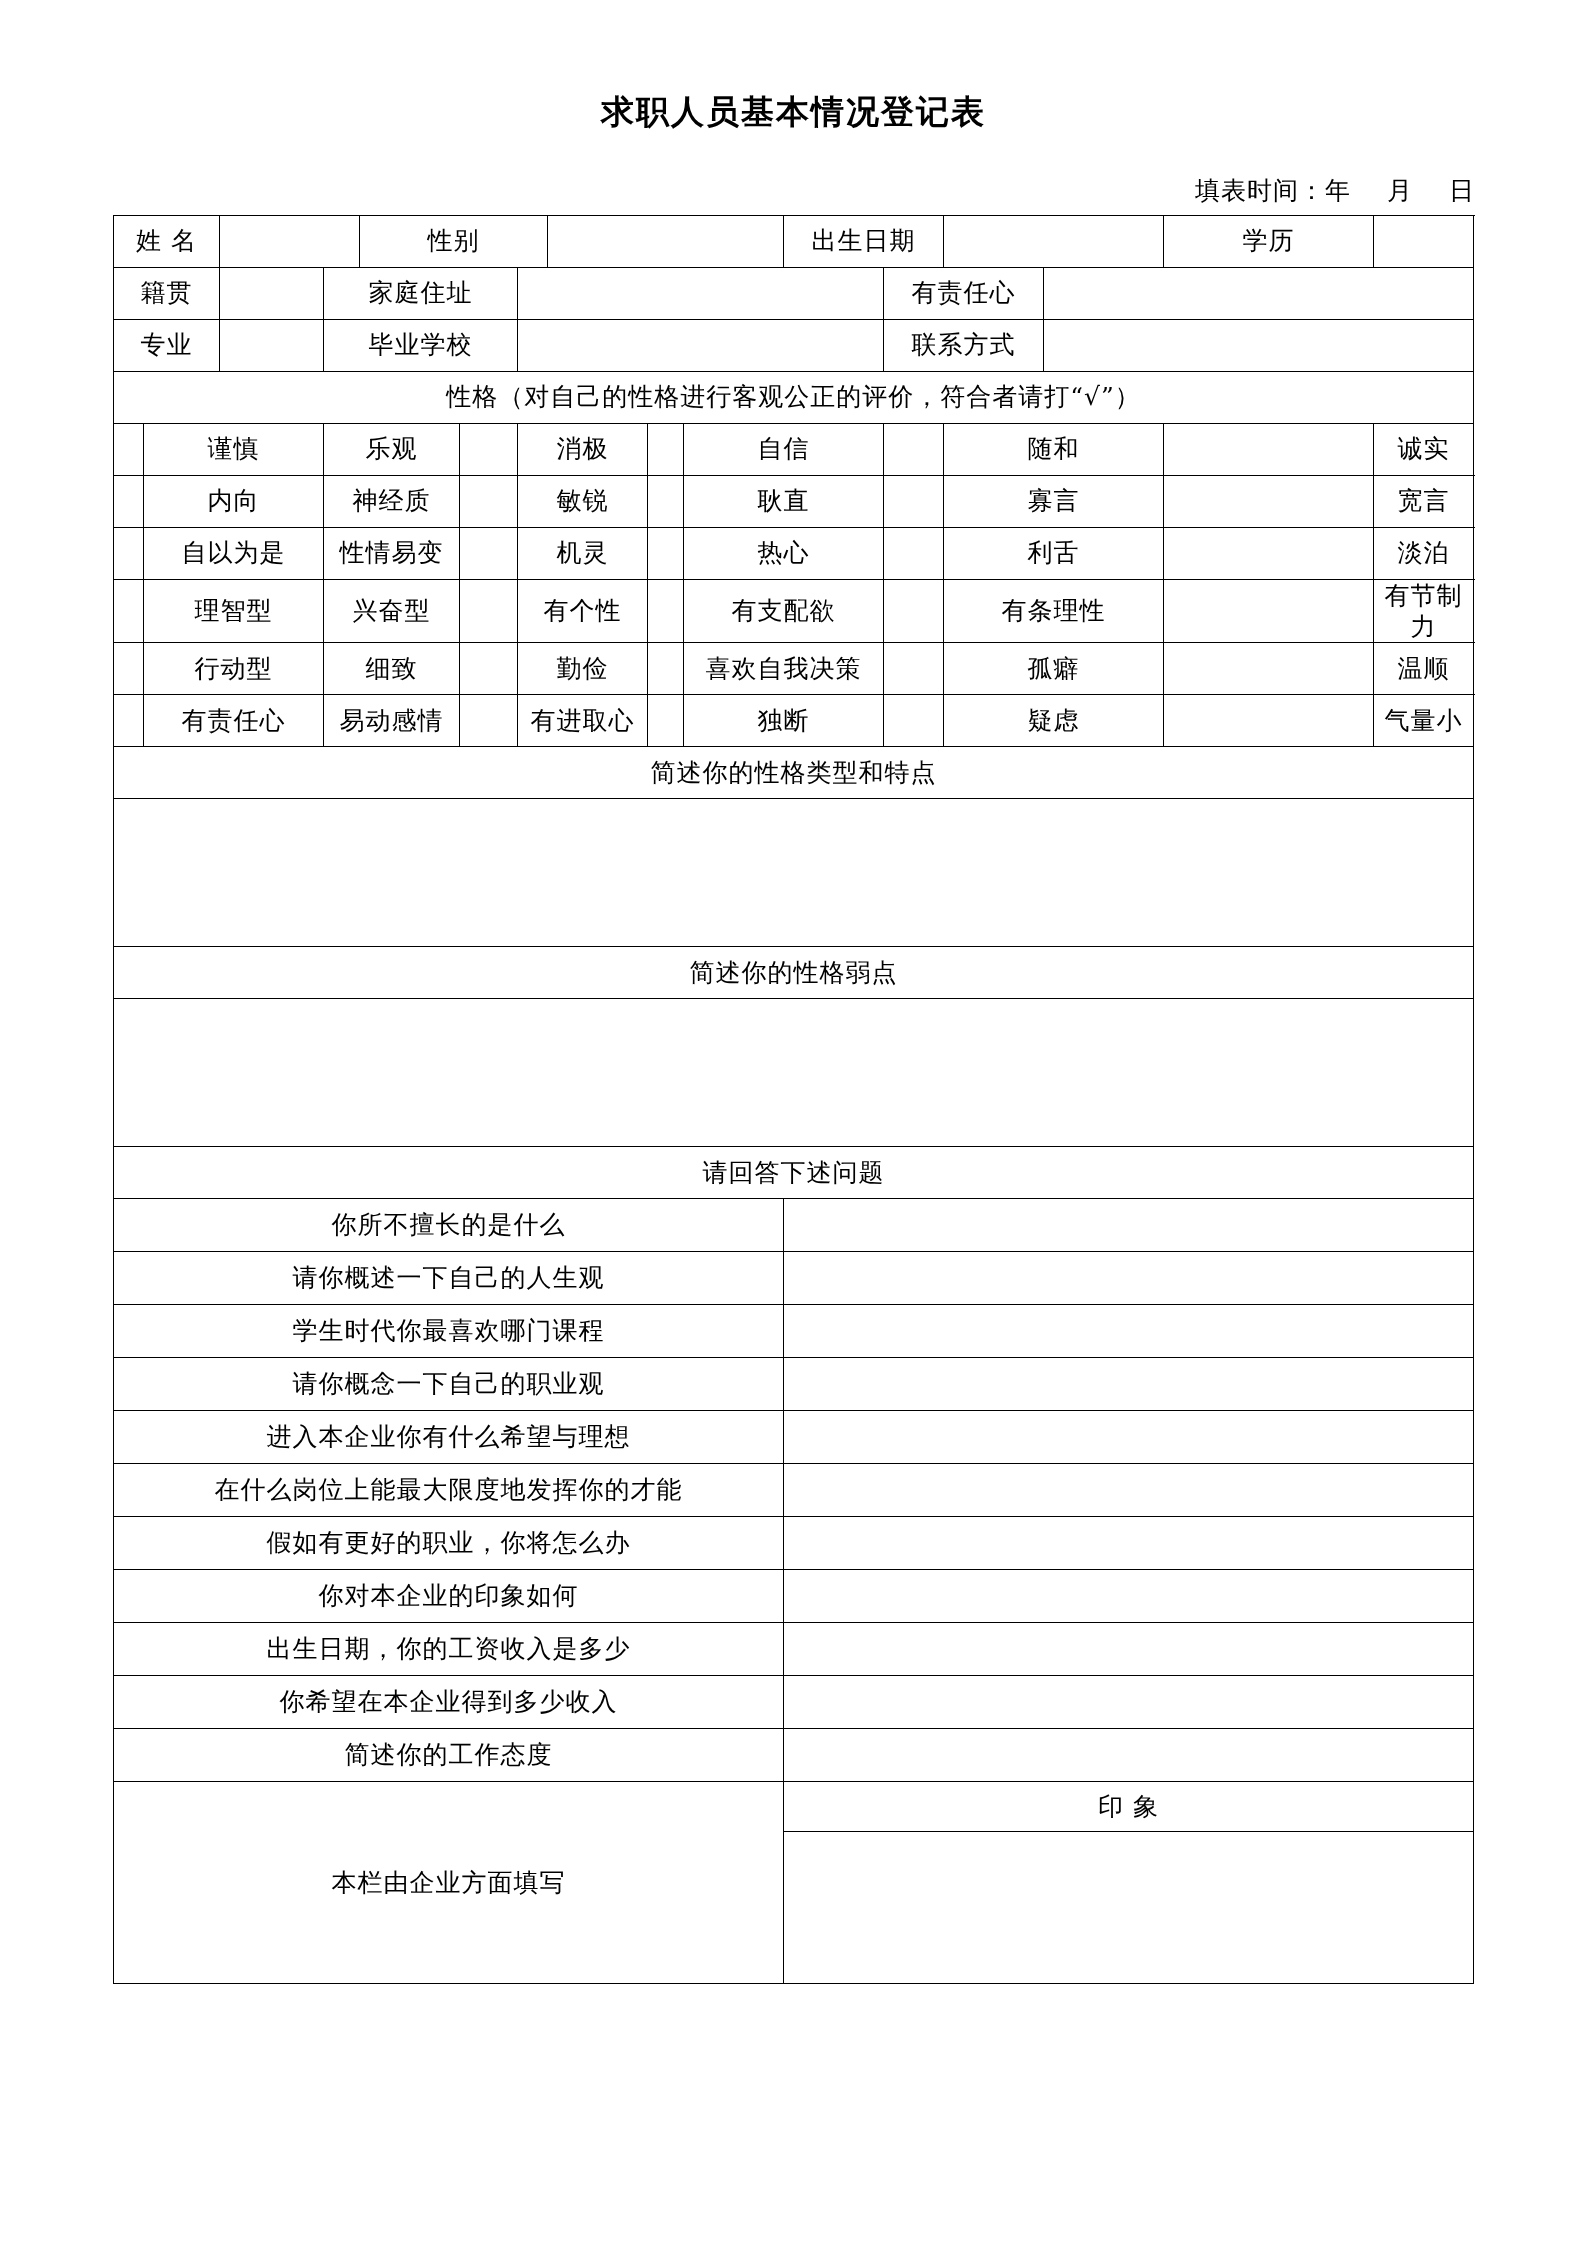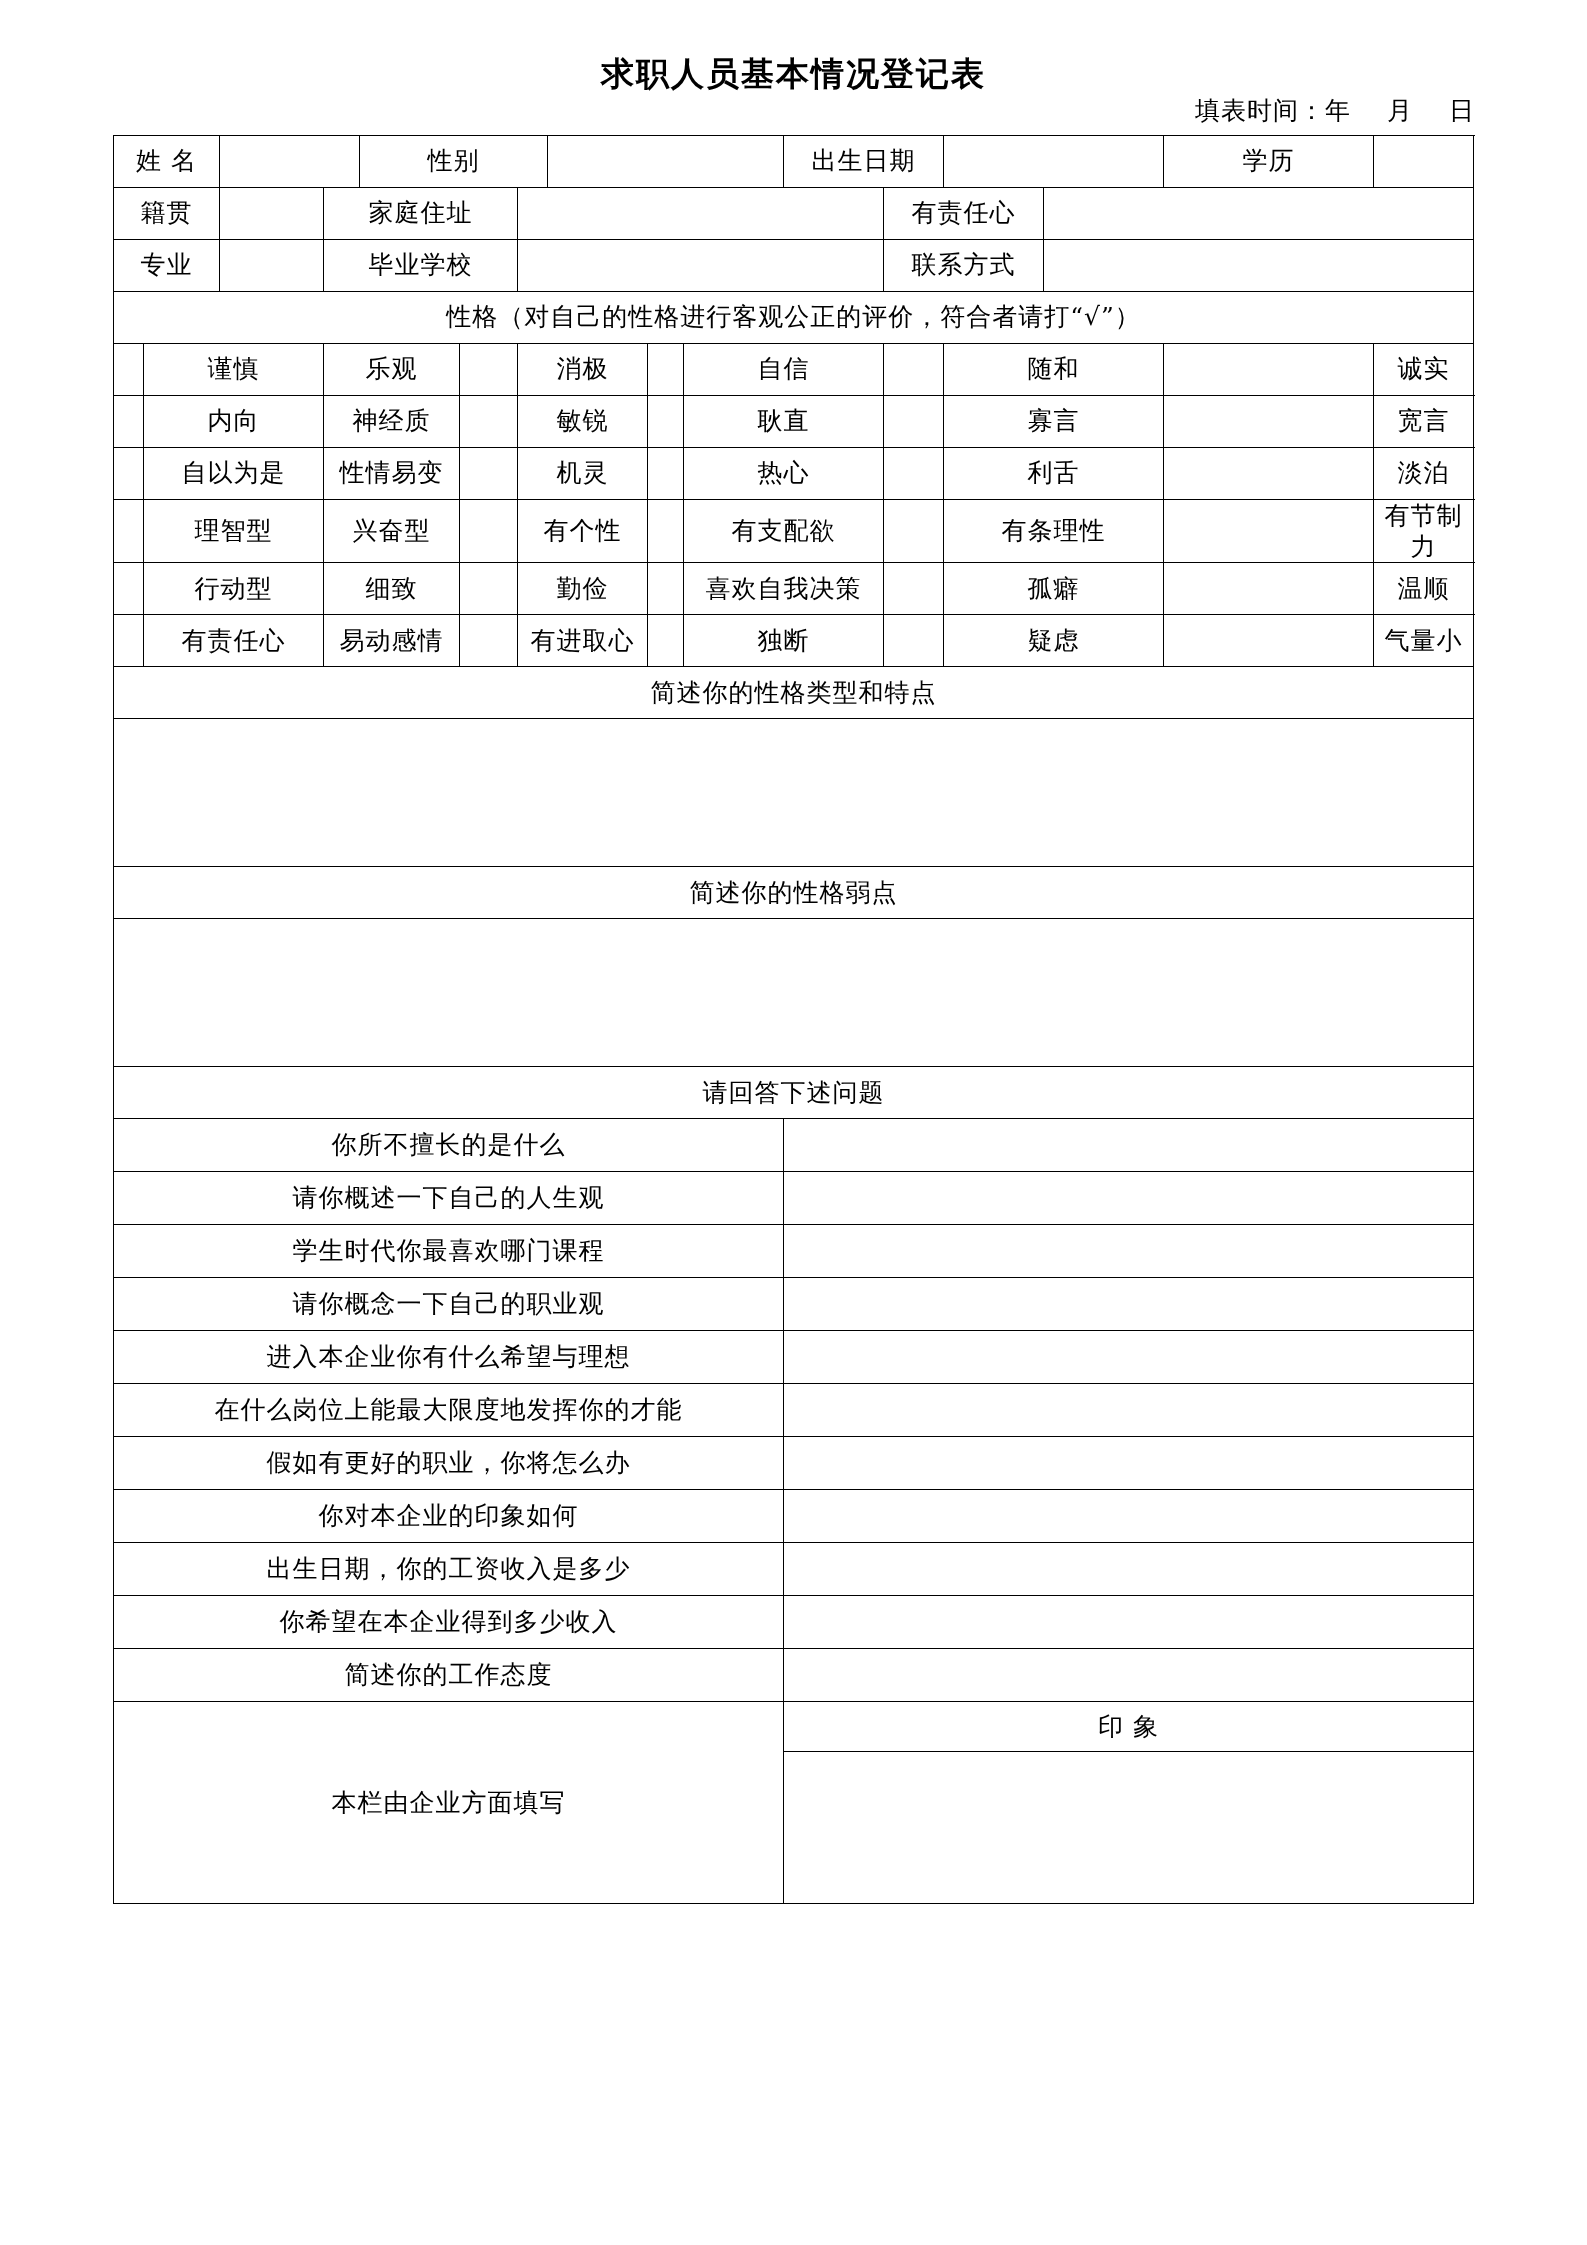--- a/index.html
+++ b/index.html
@@ -22,29 +22,30 @@
     height: 2245px;
     padding: 0;
     position: relative;
   }
   
   .doc-title {
     text-align: center;
     font-size: 33px;
     font-weight: bold;
     letter-spacing: 2px;
-    padding-top: 54px;
+    padding-top: 92px;
     line-height: 1.2;
     font-family: "DejaVu Serif", "Liberation Serif", serif;
   }
   
   .fill-date-row {
     display: flex;
     justify-content: flex-end;
     padding-right: 112px;
+    margin-top: 42px;
     font-size: 25px;
     letter-spacing: 1px;
   }
   .fill-date-row .spacer-sm { display: inline-block; width: 36px; }
   
   .form-table {
     border-collapse: collapse;
     table-layout: fixed;
     width: 1360px;
     margin: 8px auto 0 auto;

